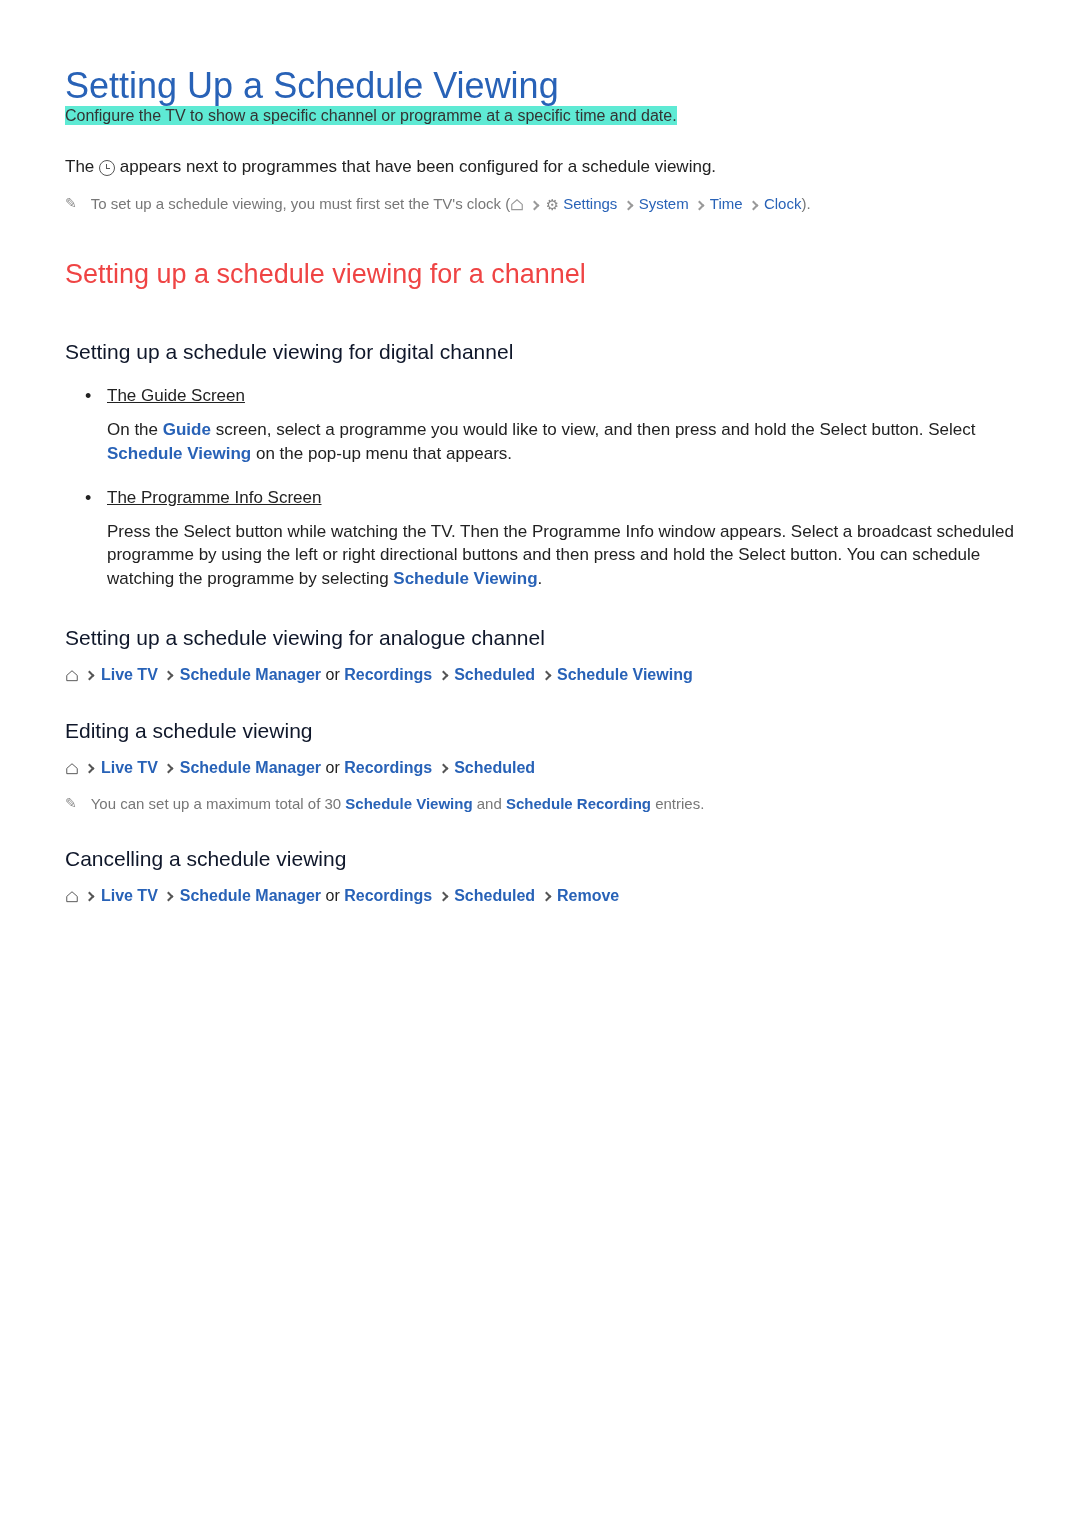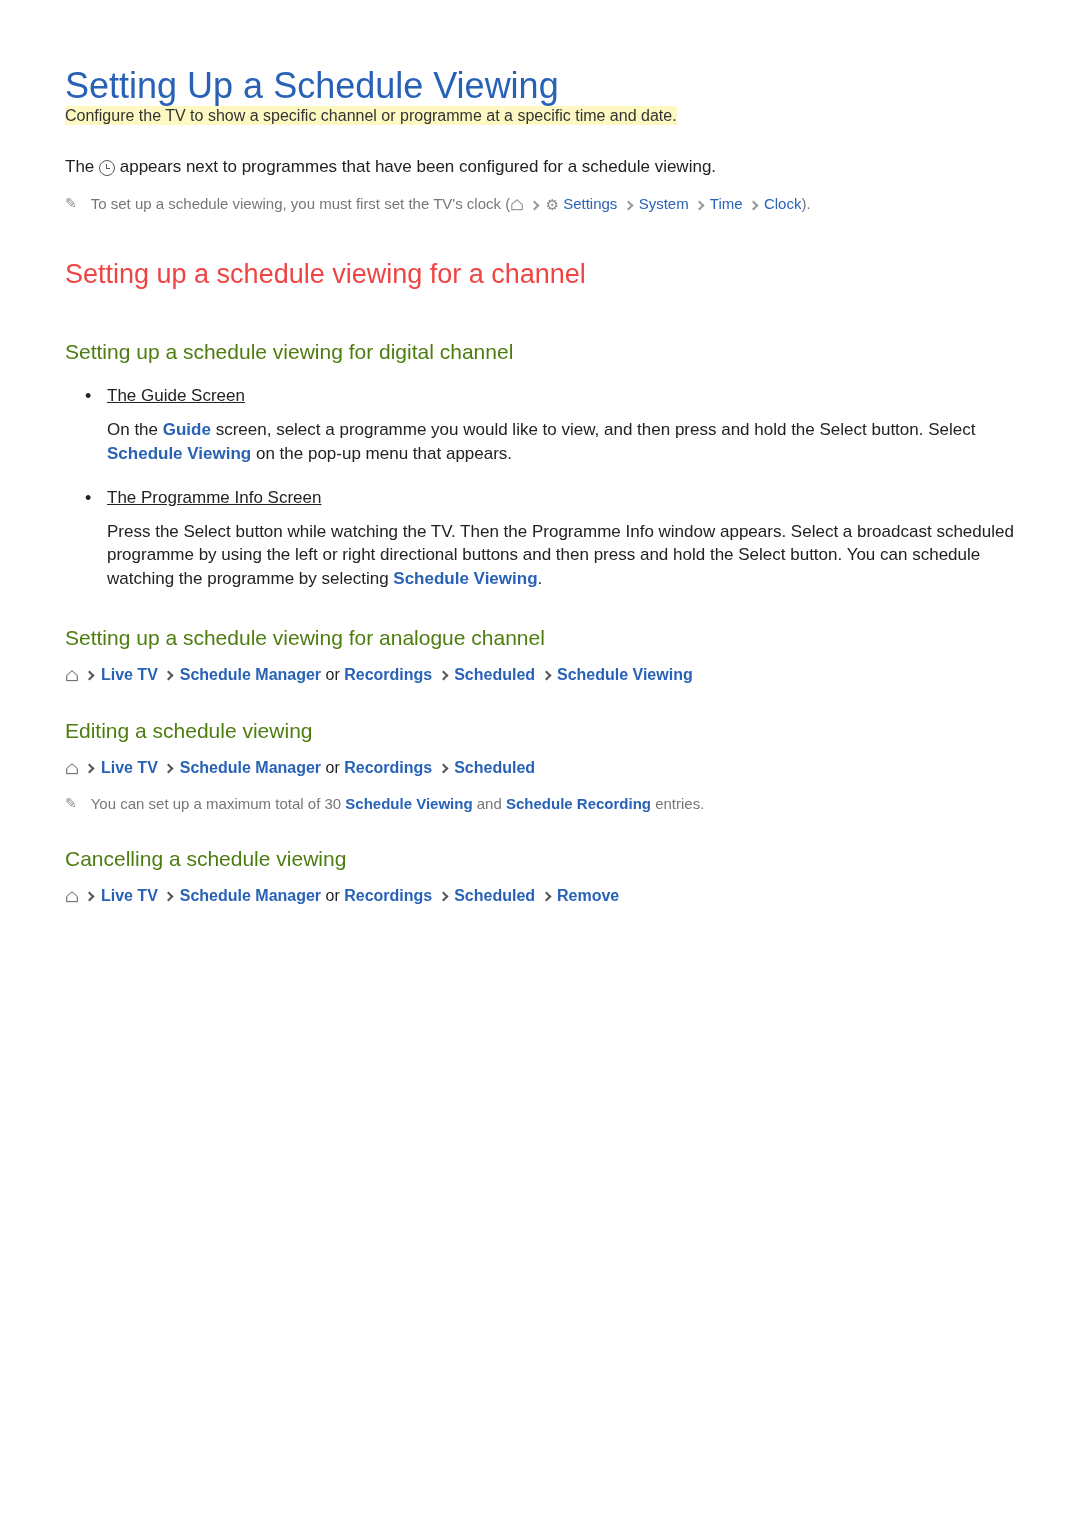--- a/index.html
+++ b/index.html
@@ -14,21 +14,21 @@
       width: 1080px;
       color: #333;
     }
     .title-h1 {
       font-size: 36px;
       color: #2862b7;
       font-weight: 400;
       margin-bottom: 0;
     }
     .subtitle-highlight {
-      background: #fef9c3;
+      background: #5eead4;
       font-size: 16px;
       display: inline;
       padding: 1px 0;
     }
     .body-text {
       font-size: 17px;
       margin-top: 32px;
       color: #222;
     }
     .clock-icon {
@@ -109,21 +109,21 @@
       font-weight: 700;
     }
     .title-h2 {
       font-size: 27px;
       color: #ef4444;
       font-weight: 400;
       margin-top: 45px;
     }
     .title-h3 {
       font-size: 21px;
-      color: #4d7c0f;
+      color: #0f172a;
       font-weight: 400;
       margin-top: 50px;
     }
     .title-h3-tight {
       margin-top: 35px;
     }
     .bullet-item {
       margin-top: 22px;
       margin-left: 42px;
       position: relative;

